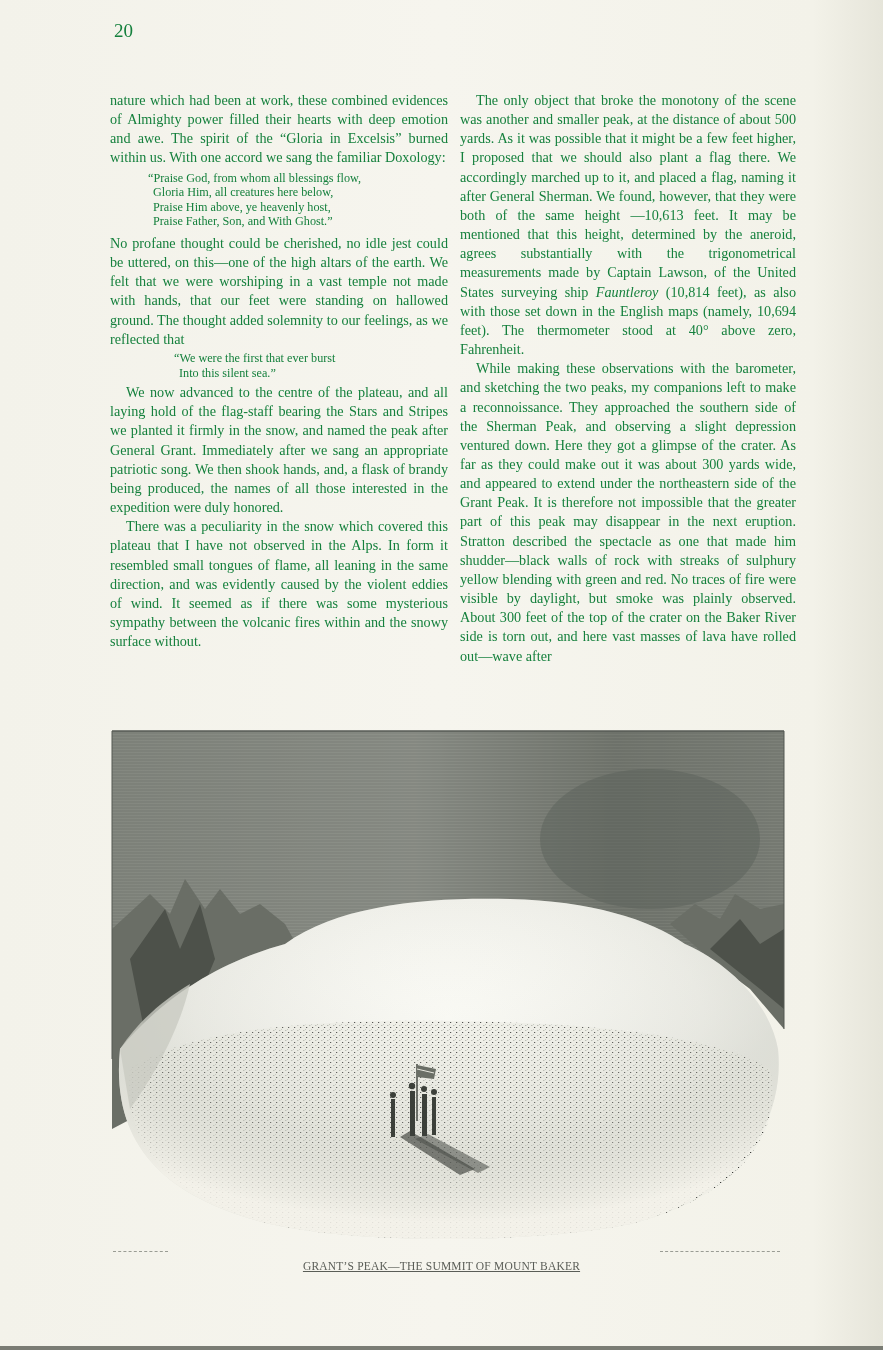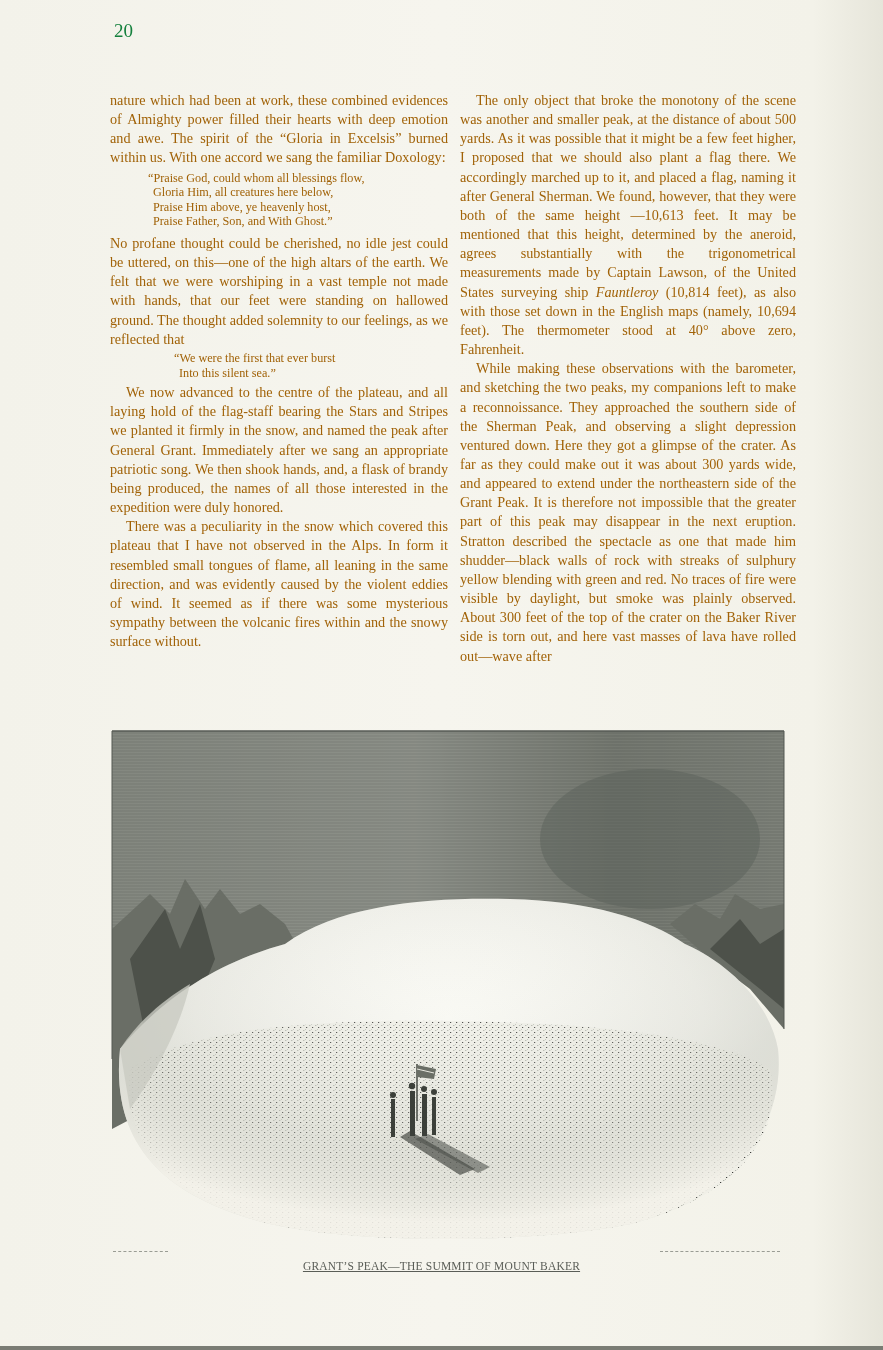--- a/index.html
+++ b/index.html
@@ -18,21 +18,21 @@
     position: absolute; left: 0; bottom: 0; width: 883px; height: 4px;
     background: #7a7c74;
   }
   .page-number {
     position: absolute; left: 114px; top: 20px;
     font-size: 19px; color: #15803d;
   }
   .column {
     position: absolute; top: 91px; width: 338px;
     font-size: 14.2px; line-height: 19.15px;
-    text-align: justify; color: #a16207;
+    text-align: justify; color: #15803d;
   }
   .col-left { left: 110px; }
   .col-right { left: 460px; width: 336px; }
   .column p { margin: 0; }
   .indent { text-indent: 16px; }
   .verse {
     margin: 3px 0 5px 0;
     font-size: 12.2px; line-height: 14.6px;
     padding-left: 38px;
   }
@@ -55,21 +55,21 @@
 </head>
 <body>
 
 <div class="page"></div>
 
 <div class="page-number">20</div>
 
 <div class="column col-left">
   <p>nature which had been at work, these combined evidences of Almighty power filled their hearts with deep emotion and awe. The spirit of the “Gloria in Excelsis” burned within us. With one accord we sang the familiar Doxology:</p>
   <div class="verse">
-    <div>“Praise God, could whom all blessings flow,</div>
+    <div>“Praise God, from whom all blessings flow,</div>
     <div class="cont">Gloria Him, all creatures here below,</div>
     <div class="cont">Praise Him above, ye heavenly host,</div>
     <div class="cont">Praise Father, Son, and With Ghost.”</div>
   </div>
   <p>No profane thought could be cherished, no idle jest could be uttered, on this—one of the high altars of the earth. We felt that we were worshiping in a vast temple not made with hands, that our feet were standing on hallowed ground. The thought added solemnity to our feelings, as we reflected that</p>
   <div class="verse verse2">
     <div>“We were the first that ever burst</div>
     <div class="cont">Into this silent sea.”</div>
   </div>
   <p class="indent">We now advanced to the centre of the plateau, and all laying hold of the flag-staff bearing the Stars and Stripes we planted it firmly in the snow, and named the peak after General Grant. Immediately after we sang an appropriate patriotic song. We then shook hands, and, a flask of brandy being produced, the names of all those interested in the expedition were duly honored.</p>

